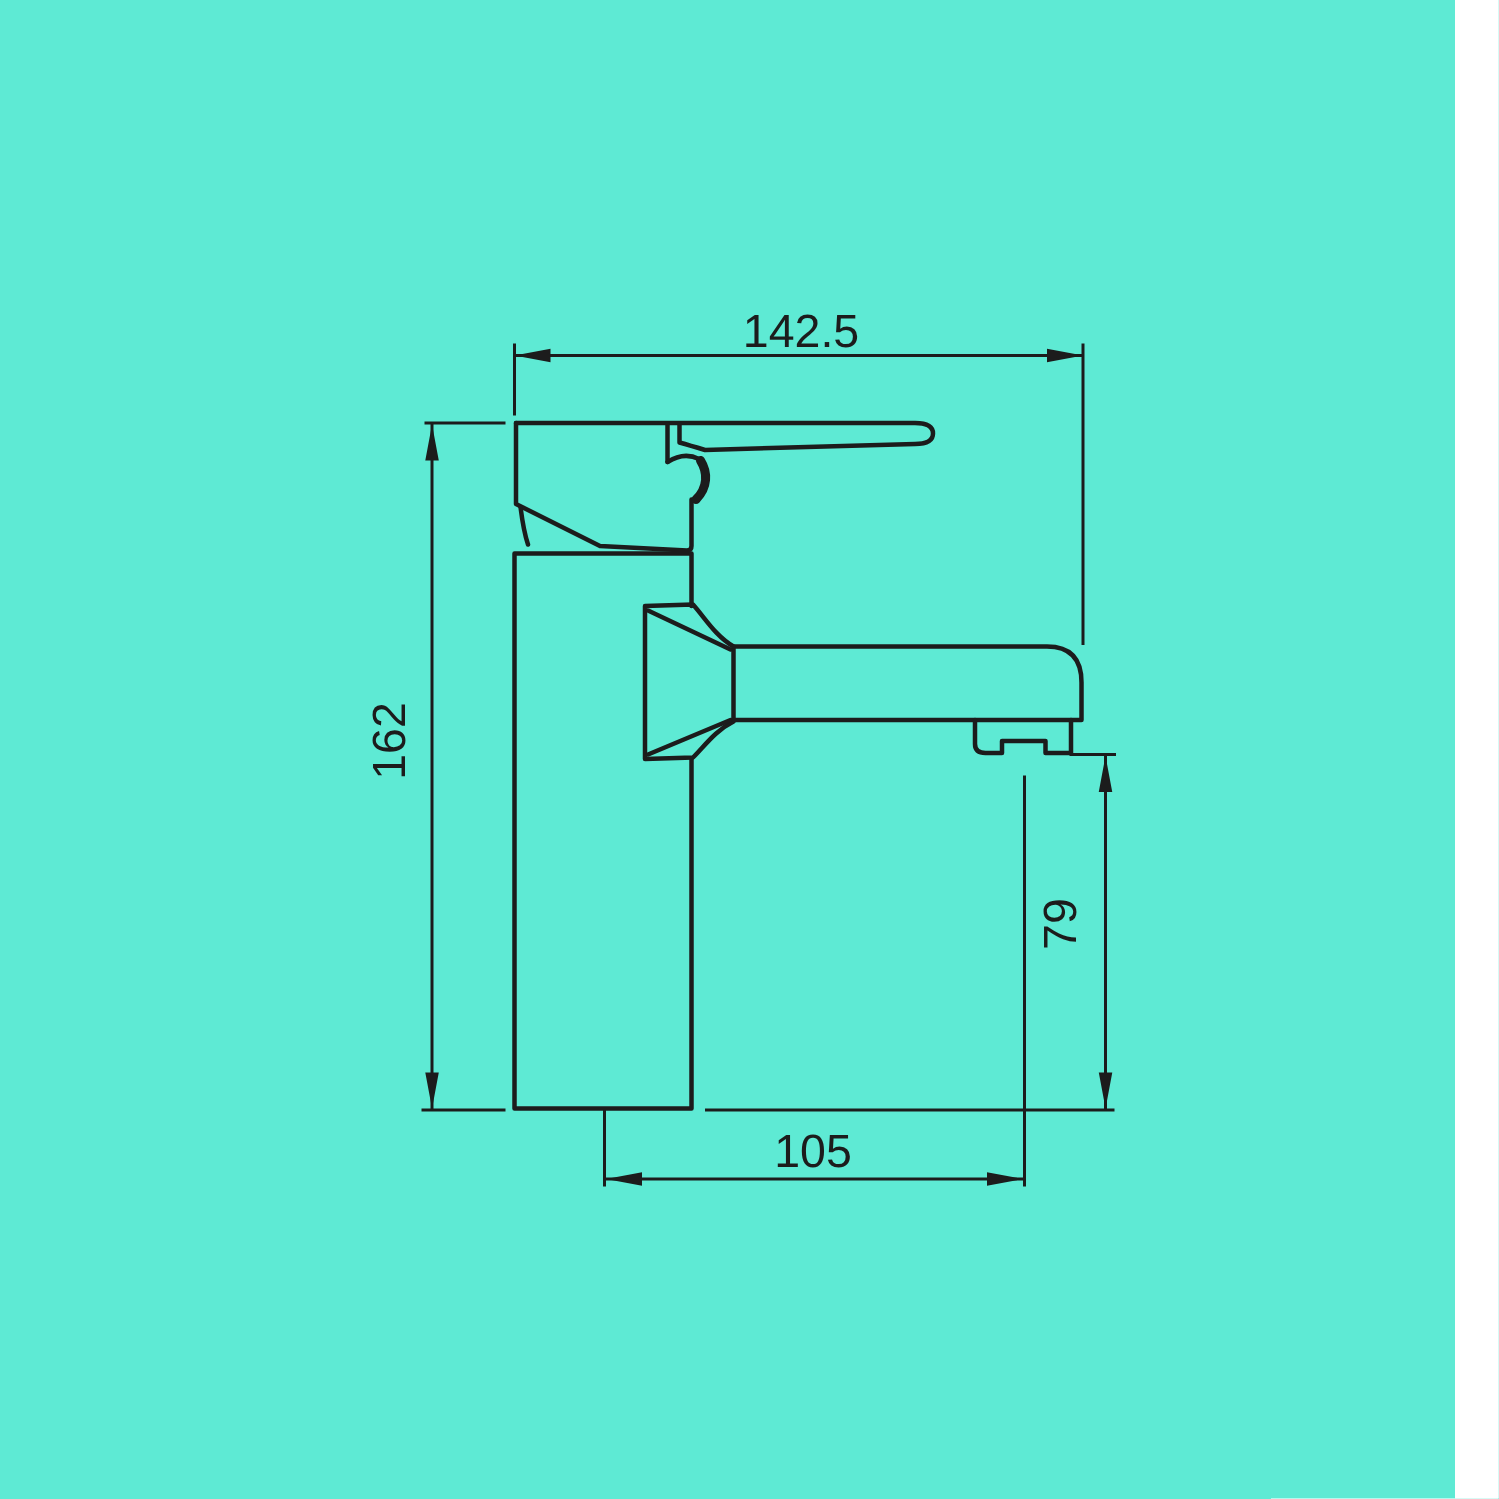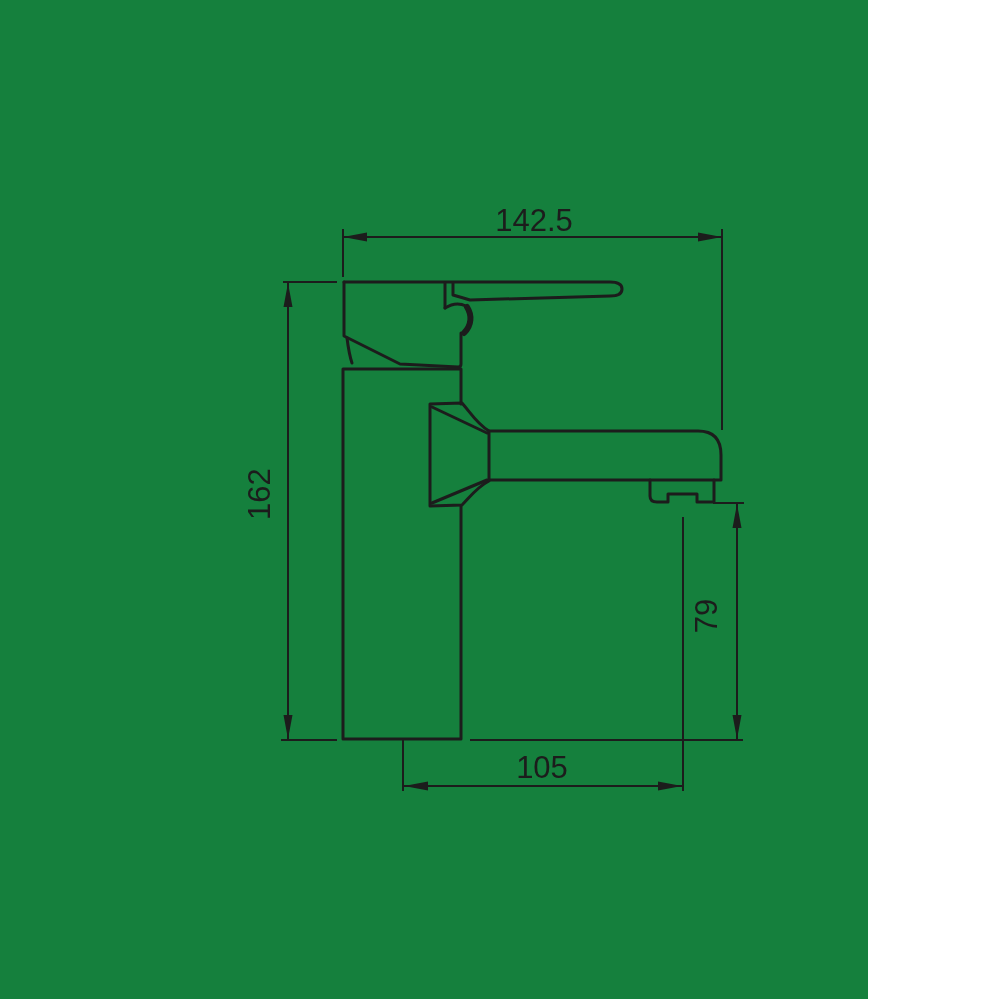--- a/index.html
+++ b/index.html
@@ -5,23 +5,23 @@
   html, body {
     margin: 0;
     padding: 0;
     background: #ffffff;
     width: 999px;
     height: 999px;
     overflow: hidden;
   }
   .stage {
     position: relative;
-    width: 868px;
+    width: 970px;
     height: 999px;
-    background: #15803d;
+    background: #5eead4;
   }
   svg.drawing {
     display: block;
     width: 999px;
     height: 999px;
   }
   .outline {
     fill: none;
     stroke: #1c1c1c;
     stroke-width: 3;

